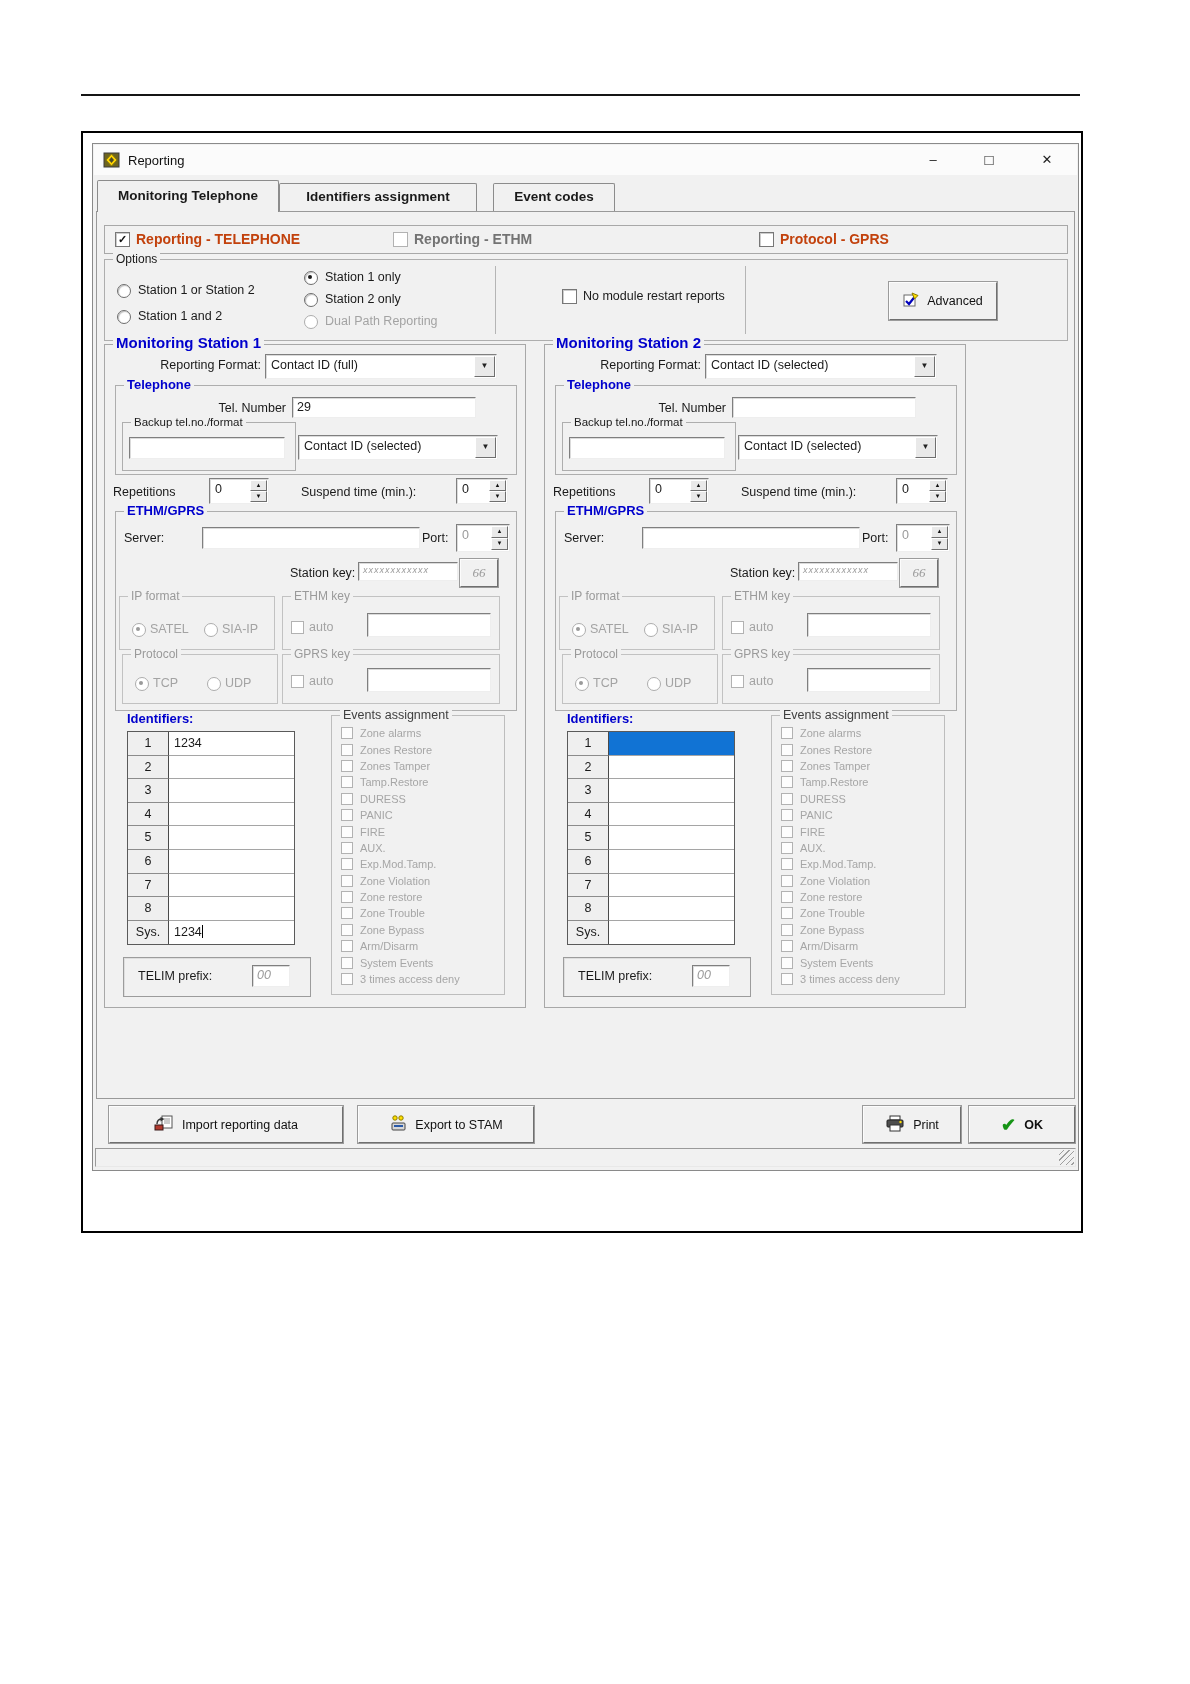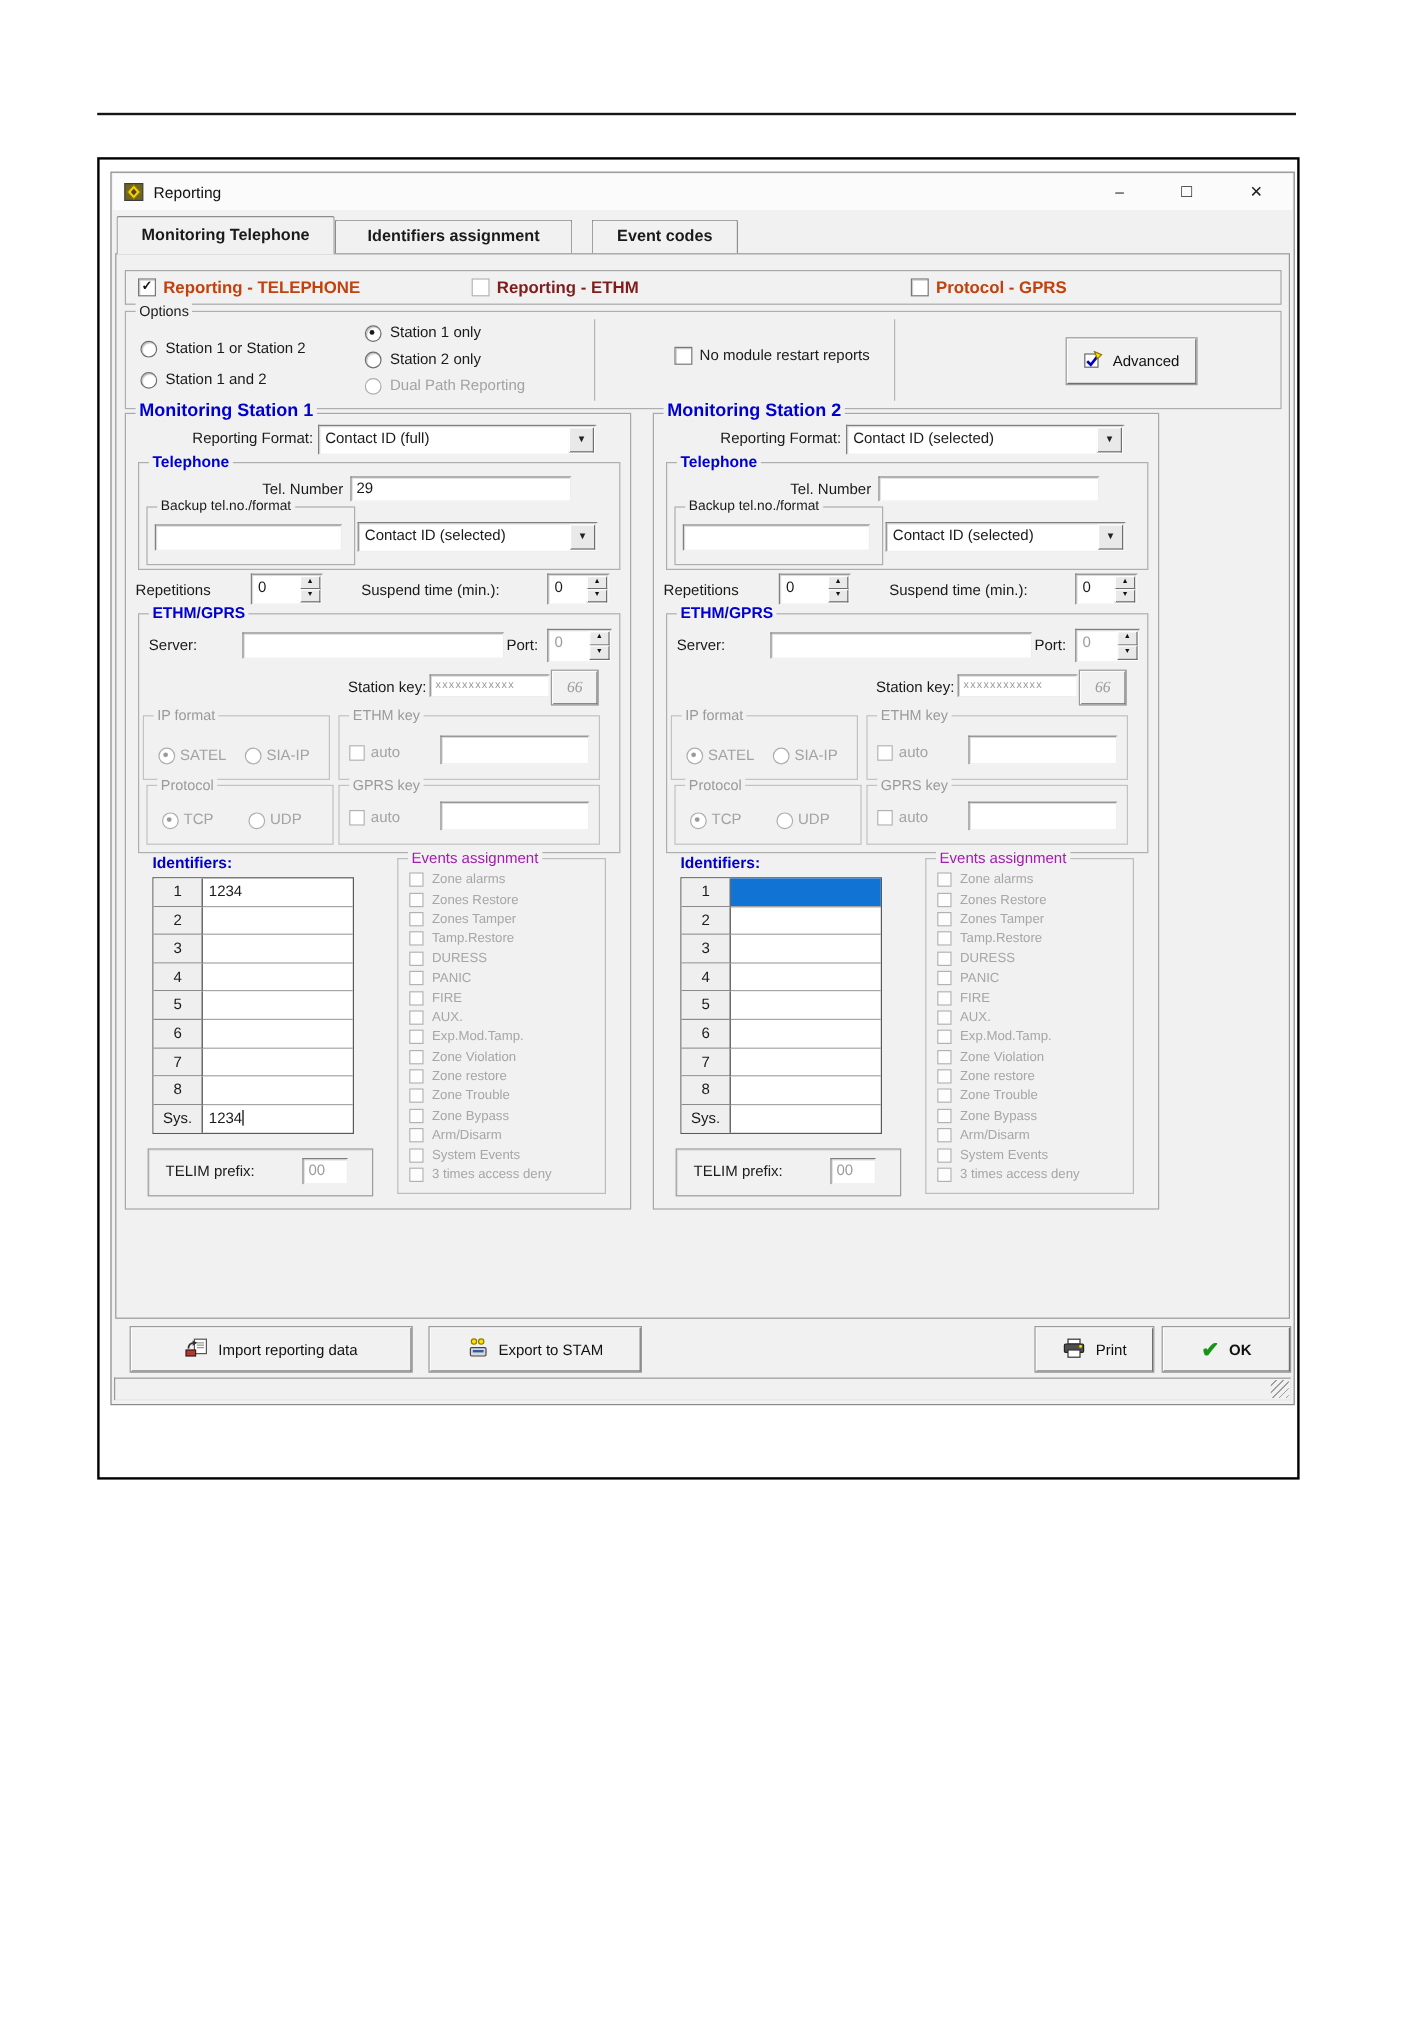--- a/index.html
+++ b/index.html
@@ -29,26 +29,26 @@
 
   
   #tabpage{position:absolute;left:3px;top:67px;width:977px;height:886px;background:#f1f1f1;border:1px solid #999;}
 
   
   .gb{position:absolute;border:1px solid #aeaeae;}
   .cap{position:absolute;top:-8px;left:8px;background:#f1f1f1;padding:0 3px;font-size:12px;line-height:15px;white-space:nowrap;}
   .cap.blue{color:#0000cc;font-weight:bold;font-size:13px;top:-9px;}
   .cap.big{color:#0000cc;font-weight:bold;font-size:15px;top:-11px;line-height:17px;}
   .cap.gray{color:#9a9a9a;}
-  .cap.dark{color:#a21caf;font-size:12.5px;}
+  .cap.dark{color:#404040;font-size:12.5px;}
   .lbl{position:absolute;font-size:12.5px;white-space:nowrap;}
   .lbl.r{text-align:right;}
   .lbl.dis{color:#a3a3a3;}
   .inp{position:absolute;background:#fff;border:1px solid;border-color:#7f7f7f #eee #eee #7f7f7f;box-shadow:inset 1px 1px 0 rgba(0,0,0,.14);font-size:12.5px;padding:2px 4px;overflow:hidden;white-space:nowrap;}
-  .inp.dis{color:#9a9a9a;}
+  .inp.dis{color:#9a9a9a;font-style:italic;}
   .btn{position:absolute;background:#f1f1f1;border:1px solid;border-color:#fcfcfc #6f6f6f #6f6f6f #fcfcfc;outline:1px solid #9b9b9b;display:flex;align-items:center;justify-content:center;gap:8px;font-size:12.5px;color:#111;}
   .cbx{position:absolute;width:13px;height:13px;background:#fff;border:1px solid #777;box-shadow:inset 1px 1px 0 rgba(0,0,0,.2);font-size:11px;line-height:12px;text-align:center;font-weight:bold;color:#111;}
   .cbx.small{width:11px;height:11px;}
   .cbx.dis{border-color:#b2b2b2;box-shadow:none;}
   .rad{position:absolute;width:12px;height:12px;border-radius:50%;background:#fff;border:1px solid #6e6e6e;box-shadow:inset 1px 1px 1px rgba(0,0,0,.25);}
   .rad.dis{border-color:#adadad;box-shadow:none;}
   .rad.on::after{content:"";position:absolute;left:3px;top:3px;width:4px;height:4px;border-radius:50%;background:#1c1c1c;}
   .rad.dis.on::after{background:#9a9a9a;}
   .combo{position:absolute;background:#fff;border:1px solid;border-color:#7f7f7f #eee #eee #7f7f7f;box-shadow:inset 1px 1px 0 rgba(0,0,0,.14);}
   .combo .cval{position:absolute;left:5px;top:3px;font-size:12.5px;white-space:nowrap;}
@@ -56,21 +56,21 @@
   .spin{position:absolute;background:#fff;border:1px solid;border-color:#7f7f7f #eee #eee #7f7f7f;box-shadow:inset 1px 1px 0 rgba(0,0,0,.14);}
   .spin .sval{position:absolute;left:5px;top:3px;font-size:12.5px;}
   .spin .sval.dis{color:#9a9a9a;}
   .spin .sbtns{position:absolute;right:1px;top:1px;bottom:1px;width:17px;display:flex;flex-direction:column;}
   .spin .sb{flex:1;background:#e9e9e9;border:1px solid;border-color:#fff #6f6f6f #6f6f6f #fff;font-size:6px;line-height:8px;text-align:center;color:#111;}
 
   
   #modes-row{position:absolute;left:7px;top:13px;width:962px;height:27px;border:1px solid #a8a8a8;}
   .mode-lbl{position:absolute;top:5px;font-size:14px;font-weight:bold;}
   .mode-lbl.blue{color:#c2410c;}
-  .mode-lbl.gray{color:#7f1d1d;}
+  .mode-lbl.gray{color:#737373;}
   #options-box{left:7px;top:47px;width:962px;height:80px;}
   .vsep{position:absolute;top:6px;bottom:6px;width:1px;background:#b5b5b5;}
 
   
   .station{position:absolute;top:132px;width:420px;height:662px;border:1px solid #a8a8a8;}
   #station-0{left:7px;}
   #station-1{left:447px;}
 
   .tel-box{left:10px;top:40px;width:400px;height:88px;}
   .backup-box{left:6px;top:36px;width:172px;height:47px;}

